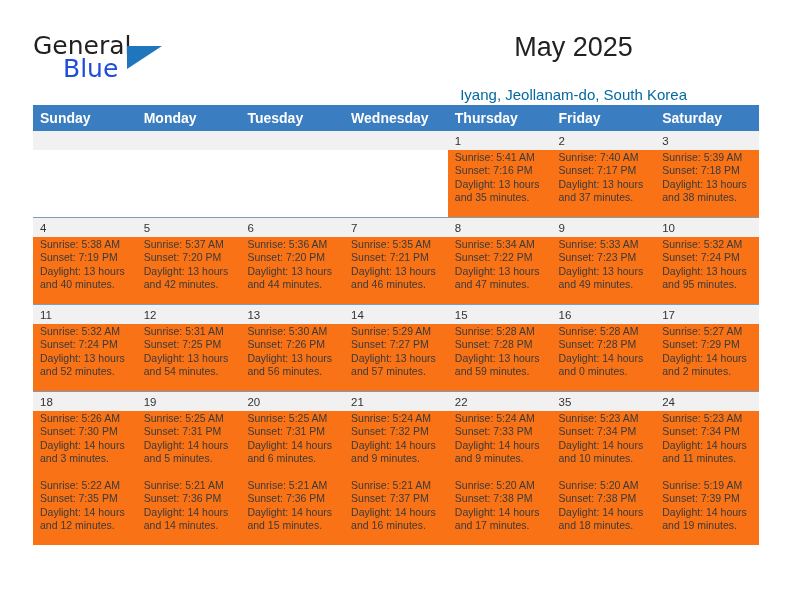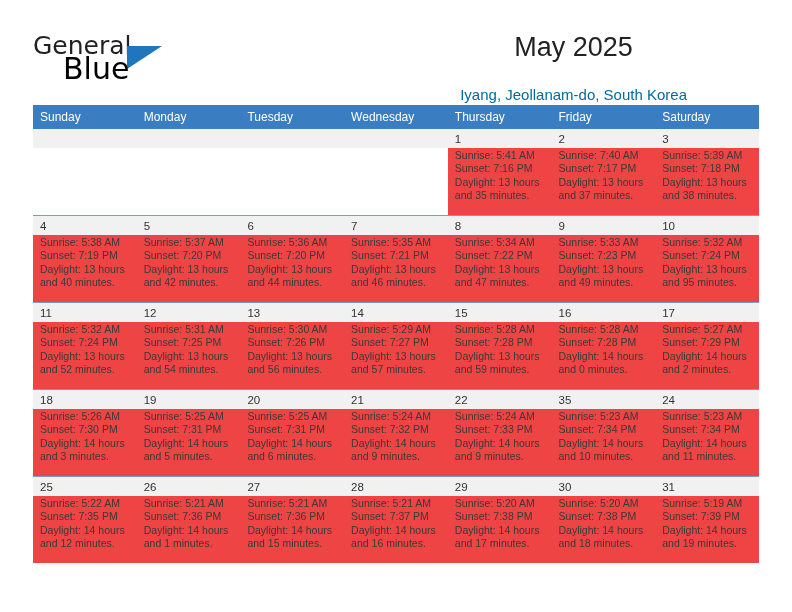--- a/index.html
+++ b/index.html
@@ -43,22 +43,22 @@
     font-size: 25px;
     color: #231f20;
     letter-spacing: 0px;
     line-height: 28px;
     font-family: "DejaVu Sans", sans-serif;
   }
   .brand-blue {
     position: absolute;
     left: 30px;
     top: 23px;
-    font-size: 30px;
-    color: #000000;
+    font-size: 25px;
+    color: #1d4ed8;
     line-height: 28px;
     font-family: "DejaVu Sans", sans-serif;
   }
   .brand-triangle {
     position: absolute;
     left: 94px;
     top: 14px;
     width: 0;
     height: 0;
     border-left: 35px solid #1f76bc;
@@ -90,41 +90,41 @@
     position: absolute;
     left: 33px;
     top: 105px;
     width: 726px;
     border-collapse: collapse;
     table-layout: fixed;
   }
   .calendar th {
     background: #3a7dc0;
     color: #ffffff;
-    font-size: 12px;
-    font-weight: normal;
+    font-size: 14px;
+    font-weight: bold;
     text-align: left;
     padding: 5px 0 5px 7px;
     height: 11px;
     border: none;
   }
   .daynum-row td {
     background: #f1f1f1;
     font-size: 11.5px;
     color: #333333;
     padding: 4px 0 3px 7px;
     vertical-align: top;
     border-top: 1px solid #7a9cc0;
     border-bottom: none;
   }
   .daynum-row.first td {
     border-top: none;
   }
   .info-row td {
-    background: #ef4444;
+    background: #f97316;
     font-size: 10.5px;
     color: #3a3a3a;
     padding: 1px 6px 8px 7px;
     vertical-align: top;
     line-height: 13.4px;
     height: 58px;
     border: none;
   }
   .info-row td.empty {
     background: #ffffff;
@@ -364,41 +364,32 @@
             <span class="info-line">Daylight: 14 hours</span>
             <span class="info-line">and 10 minutes.</span>
           </td>
           <td>
             <span class="info-line">Sunrise: 5:23 AM</span>
             <span class="info-line">Sunset: 7:34 PM</span>
             <span class="info-line">Daylight: 14 hours</span>
             <span class="info-line">and 11 minutes.</span>
           </td>
         </tr>
-        <tr class="daynum-row">
-          <td>25</td>
-          <td>26</td>
-          <td>27</td>
-          <td>28</td>
-          <td>29</td>
-          <td>30</td>
-          <td>31</td>
-        </tr>
         <tr class="info-row">
           <td>
             <span class="info-line">Sunrise: 5:22 AM</span>
             <span class="info-line">Sunset: 7:35 PM</span>
             <span class="info-line">Daylight: 14 hours</span>
             <span class="info-line">and 12 minutes.</span>
           </td>
           <td>
             <span class="info-line">Sunrise: 5:21 AM</span>
             <span class="info-line">Sunset: 7:36 PM</span>
             <span class="info-line">Daylight: 14 hours</span>
-            <span class="info-line">and 1 minutes.</span>
+            <span class="info-line">and 14 minutes.</span>
           </td>
           <td>
             <span class="info-line">Sunrise: 5:21 AM</span>
             <span class="info-line">Sunset: 7:36 PM</span>
             <span class="info-line">Daylight: 14 hours</span>
             <span class="info-line">and 15 minutes.</span>
           </td>
           <td>
             <span class="info-line">Sunrise: 5:21 AM</span>
             <span class="info-line">Sunset: 7:37 PM</span>

